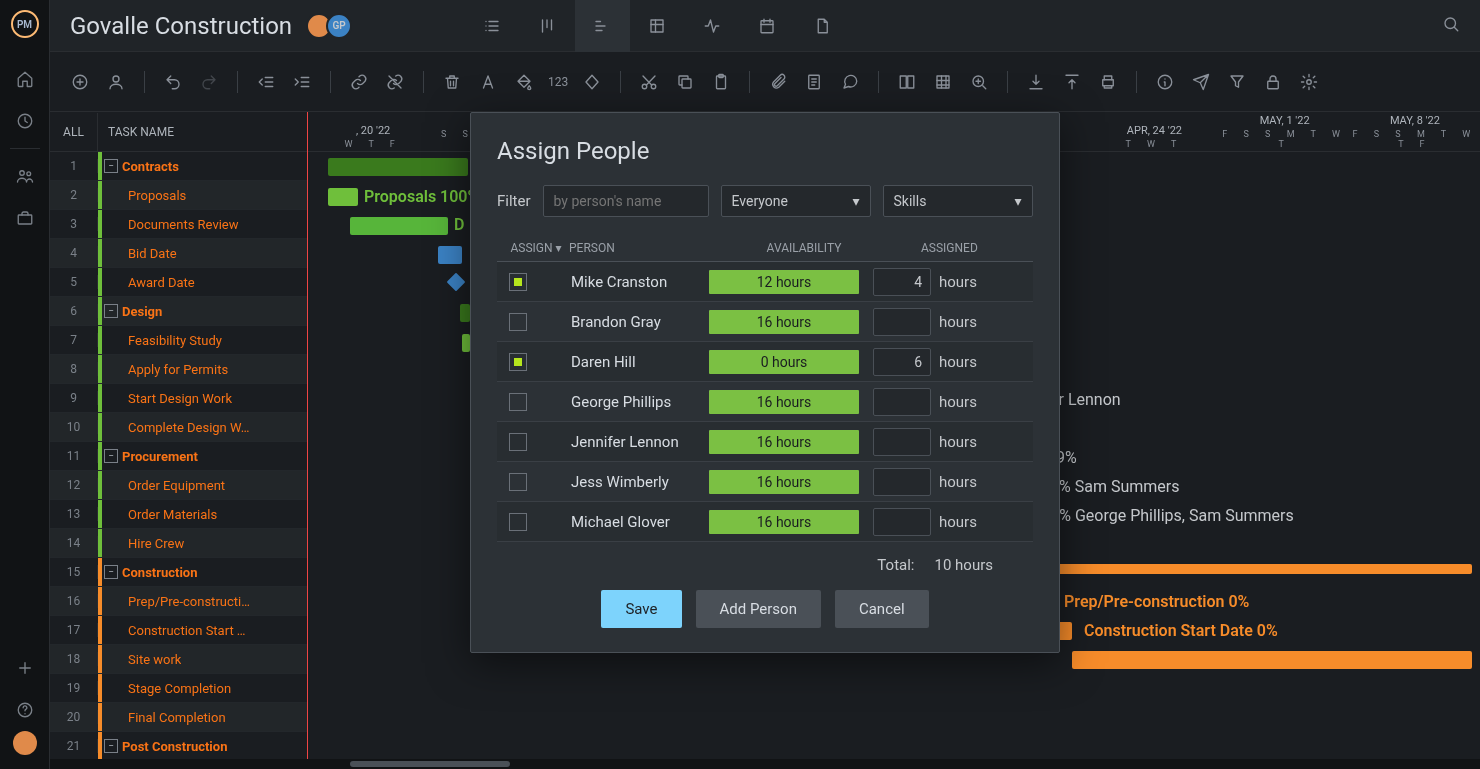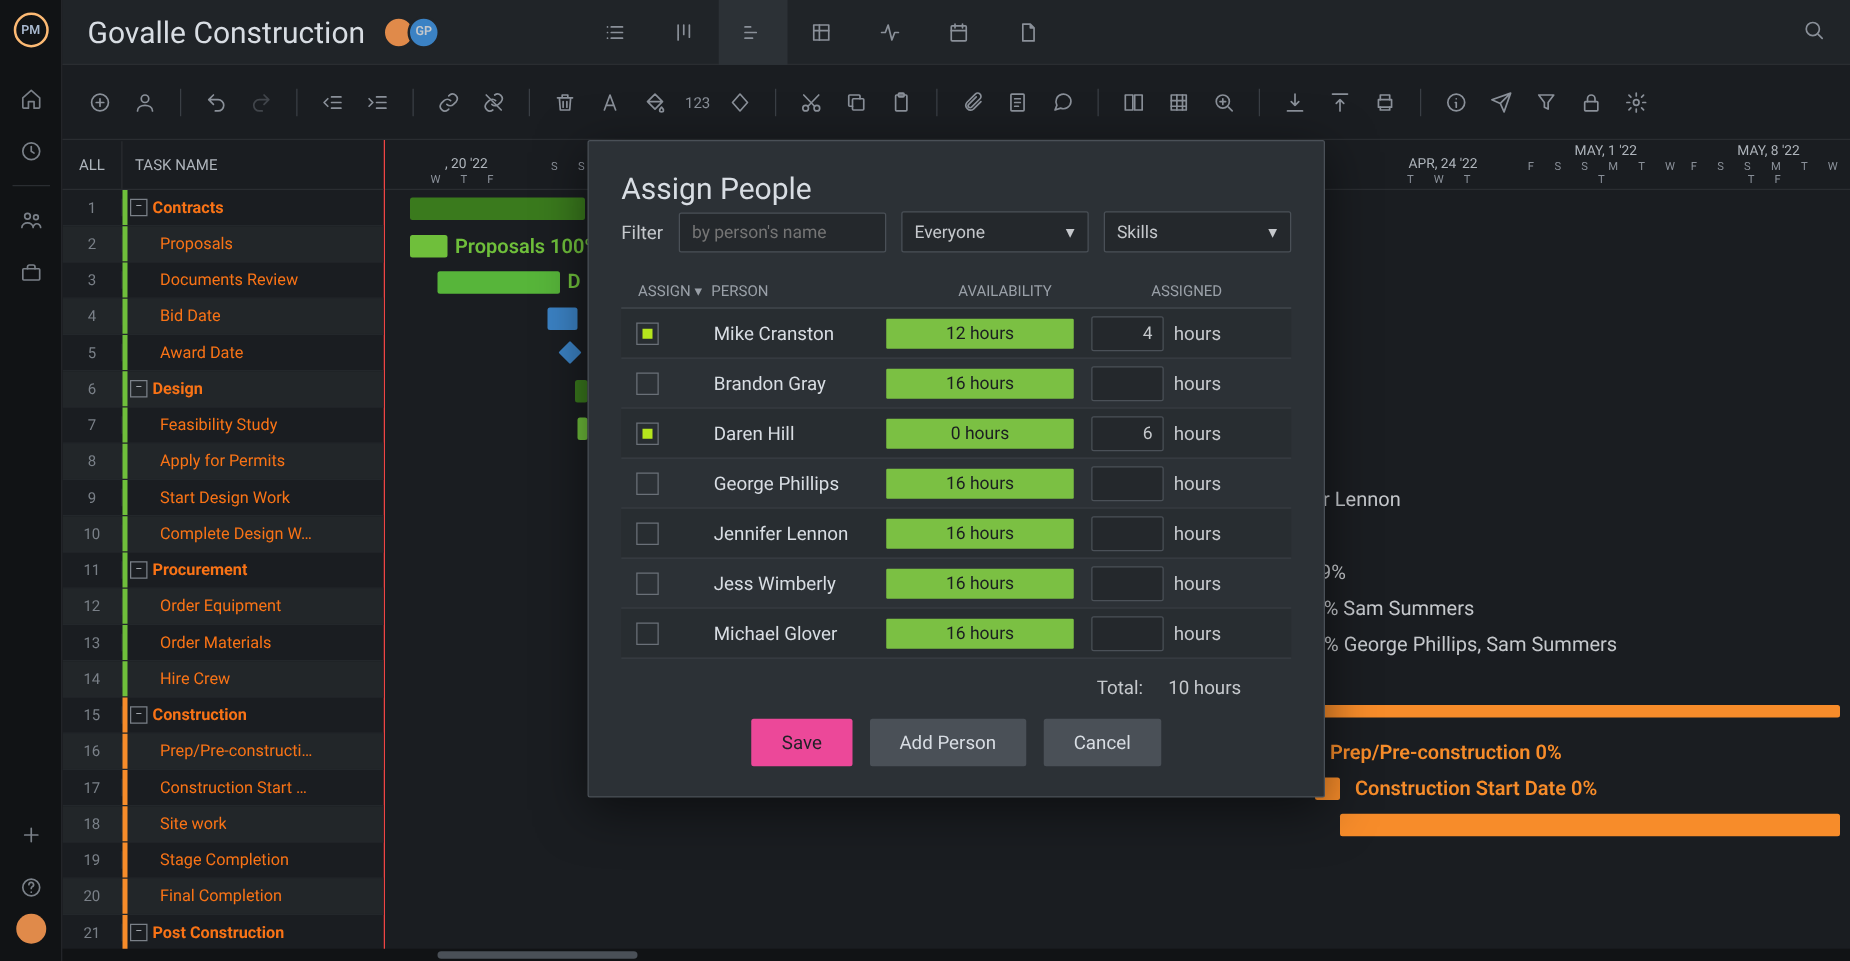--- a/index.html
+++ b/index.html
@@ -42,21 +42,21 @@
 .gantt{position:absolute;left:308px;top:112px;right:0;bottom:0;background:#1a1d21;overflow:hidden;}
 .gantt .timehdr{height:40px;border-bottom:1px solid #2a2d31;display:flex;font-size:10px;color:#8a9099;align-items:flex-end;padding-bottom:2px;}
 .gantt .timehdr .seg{flex:1;text-align:center;}
 .gantt .timehdr .seg .d{font-size:11px;margin-bottom:2px;color:#aeb4bb;}
 .gantt .timehdr .seg .days{letter-spacing:7px;font-size:9px;}
 .gantt .bars{position:relative;}
 .gbar{position:absolute;height:18px;border-radius:2px;}
 .glabel{position:absolute;font-size:16px;white-space:nowrap;}
 
 .modal{position:absolute;left:470px;top:112px;width:590px;background:#2c3136;border:1px solid #4a5057;border-radius:2px;box-shadow:0 10px 40px rgba(0,0,0,.5);z-index:100;padding:24px 26px 24px 26px;}
-.modal h2{font-size:24px;font-weight:400;color:#d8dde3;margin-bottom:4px;}
+.modal h2{font-size:24px;font-weight:400;color:#d8dde3;margin-bottom:20px;}
 .modal .filterrow{display:flex;align-items:center;gap:12px;margin-bottom:18px;}
 .modal .filterrow label{font-size:15px;color:#c5c8cc;}
 .modal input[type=text],.modal .sel,.modal .numbox{background:#24282c;border:1px solid #4a5057;color:#c5c8cc;padding:7px 10px;font-size:14px;border-radius:2px;}
 .modal .sel{width:150px;display:flex;justify-content:space-between;align-items:center;}
 .modal .thdr{display:flex;font-size:12px;color:#9aa0a8;padding:6px 0;border-bottom:1px solid #4a5057;}
 .modal .c-assign{width:72px;padding-left:6px;text-align:center;}
 .modal .c-person{width:160px;}
 .modal .c-avail{width:150px;text-align:center;}
 .modal .c-assigned{flex:1;}
 .modal .prow{display:flex;align-items:center;height:40px;border-bottom:1px solid #3a3f45;}
@@ -65,21 +65,21 @@
 .modal .chk.on::after{content:"";width:8px;height:8px;background:#b5e61d;}
 .modal .pname{width:160px;padding-left:22px;font-size:15px;color:#d8dde3;}
 .modal .avail{width:150px;height:24px;background:#7bc043;color:#1a1d21;font-size:14px;display:flex;align-items:center;justify-content:center;border-radius:1px;}
 .modal .asgn{display:flex;align-items:center;gap:8px;margin-left:14px;}
 .modal .numbox{width:58px;text-align:right;padding:5px 8px;}
 .modal .hours{font-size:15px;color:#c5c8cc;}
 .modal .total{text-align:right;padding:14px 40px 16px 0;font-size:15px;color:#c5c8cc;}
 .modal .total .v{margin-left:20px;}
 .modal .btns{display:flex;justify-content:center;gap:14px;}
 .modal .btn{padding:10px 24px;font-size:15px;border:none;border-radius:2px;cursor:pointer;}
-.modal .btn.save{background:#ec4899;color:#1e2226;text-align:center;}
+.modal .btn.save{background:#7dd3fc;color:#1e2226;text-align:center;}
 .modal .btn.sec{background:#4a5057;color:#d8dde3;}
 
 svg{width:18px;height:18px;stroke:currentColor;fill:none;stroke-width:1.8;stroke-linecap:round;stroke-linejoin:round;}
 .scrollx{position:absolute;left:50px;right:0;bottom:0;height:10px;background:#111315;}
 .scrollx .thumb{position:absolute;left:300px;width:160px;top:2px;height:6px;background:#4a5057;border-radius:3px;}
 </style>
 </head>
 <body>
 
 <div class="rail">

